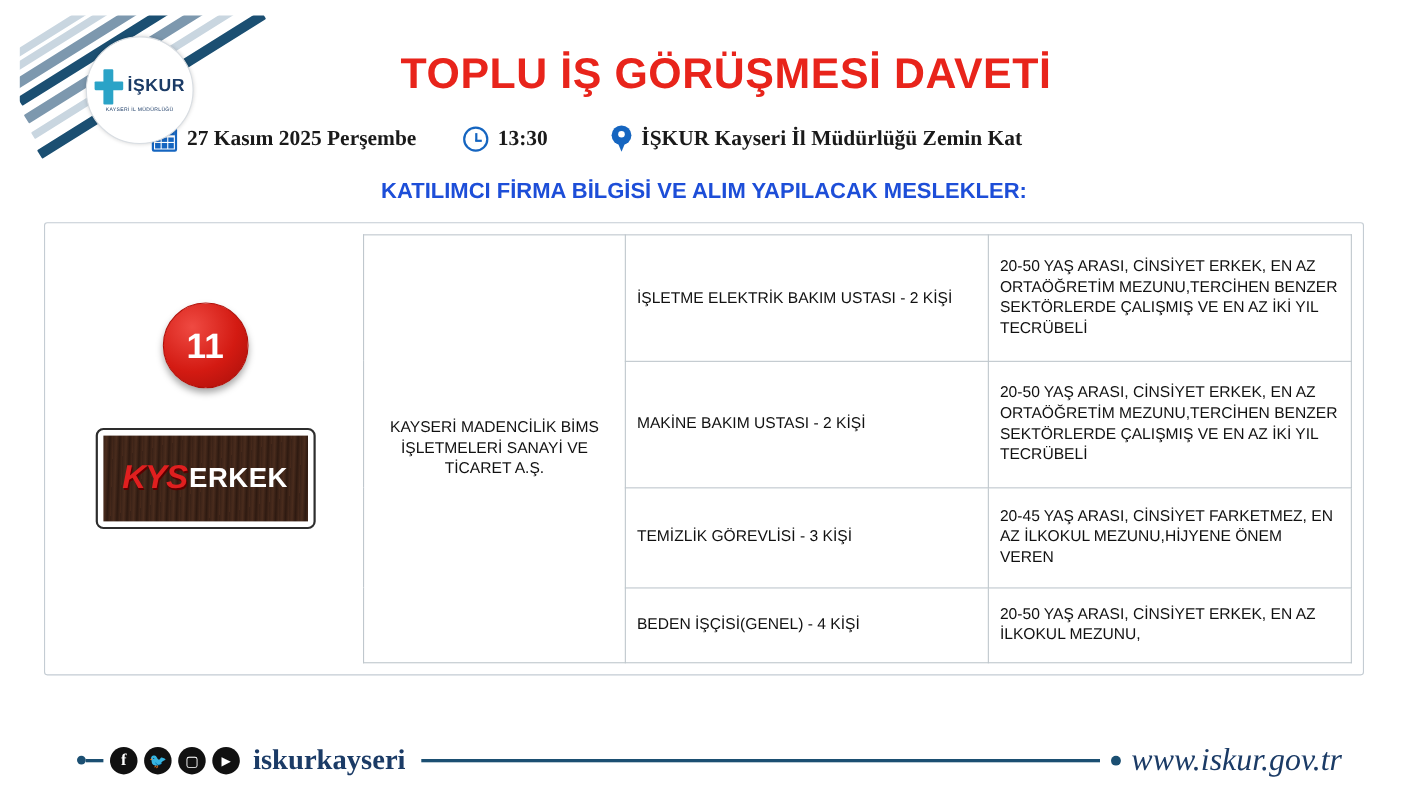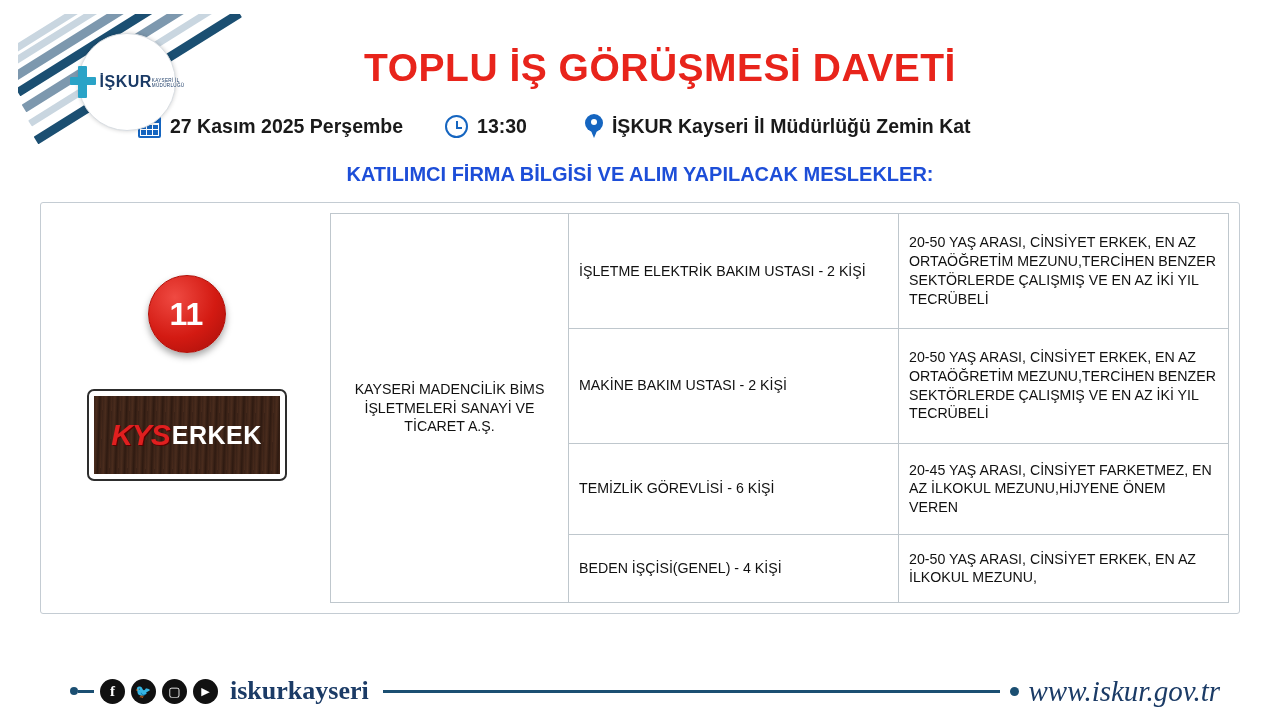--- a/index.html
+++ b/index.html
@@ -35,21 +35,21 @@
   .ribbon .bar.pale  { background: #c9d6e0; height: 7px; }
 
   .logo-circle {
     position: absolute;
     left: 78px; top: 33px;
     width: 98px; height: 98px;
     border-radius: 50%;
     background: #ffffff;
     border: 1px solid #d8dde2;
     box-shadow: 0 0 4px rgba(0,0,0,0.18);
-    display: flex; flex-direction: row;
+    display: flex; flex-direction: column;
     align-items: center; justify-content: center;
     z-index: 4;
   }
   .logo-inner { display: flex; align-items: center; gap: 4px; }
   .logo-mark {
     position: relative;
     width: 26px; height: 32px;
   }
   .logo-mark .vert {
     position: absolute; left: 8px; top: 0;
@@ -78,20 +78,21 @@
 
   .meta-row {
     display: flex;
     align-items: center;
     justify-content: flex-start;
     gap: 0;
     margin: 24px 0 0 118px;
     font-size: 19.5px;
     font-weight: bold;
     color: #1a1a1a;
+    font-family: Liberation Serif, serif;
   }
   .meta-item { display: flex; align-items: center; gap: 9px; }
   .meta-item.date { margin-right: 42px; }
   .meta-item.time { margin-right: 58px; }
 
   .cal-icon {
     width: 23px; height: 22px;
     border: 2px solid #1565c0;
     border-radius: 2px;
     position: relative;
@@ -308,21 +309,21 @@
         <tr>
           <td class="company" rowspan="4">KAYSERİ MADENCİLİK BİMS İŞLETMELERİ SANAYİ VE TİCARET A.Ş.</td>
           <td class="job">İŞLETME ELEKTRİK BAKIM USTASI - 2 KİŞİ</td>
           <td class="req">20-50 YAŞ ARASI, CİNSİYET ERKEK, EN AZ ORTAÖĞRETİM MEZUNU,TERCİHEN BENZER SEKTÖRLERDE ÇALIŞMIŞ VE EN AZ İKİ YIL TECRÜBELİ</td>
         </tr>
         <tr>
           <td class="job">MAKİNE BAKIM USTASI - 2 KİŞİ</td>
           <td class="req">20-50 YAŞ ARASI, CİNSİYET ERKEK, EN AZ ORTAÖĞRETİM MEZUNU,TERCİHEN BENZER SEKTÖRLERDE ÇALIŞMIŞ VE EN AZ İKİ YIL TECRÜBELİ</td>
         </tr>
         <tr>
-          <td class="job">TEMİZLİK GÖREVLİSİ - 6 KİŞİ</td>
+          <td class="job">TEMİZLİK GÖREVLİSİ - 3 KİŞİ</td>
           <td class="req">20-45 YAŞ ARASI, CİNSİYET FARKETMEZ, EN AZ İLKOKUL MEZUNU,HİJYENE ÖNEM VEREN</td>
         </tr>
         <tr>
           <td class="job">BEDEN İŞÇİSİ(GENEL) - 4 KİŞİ</td>
           <td class="req">20-50 YAŞ ARASI, CİNSİYET ERKEK, EN AZ İLKOKUL MEZUNU,</td>
         </tr>
       </tbody>
     </table>
   </div>
 

